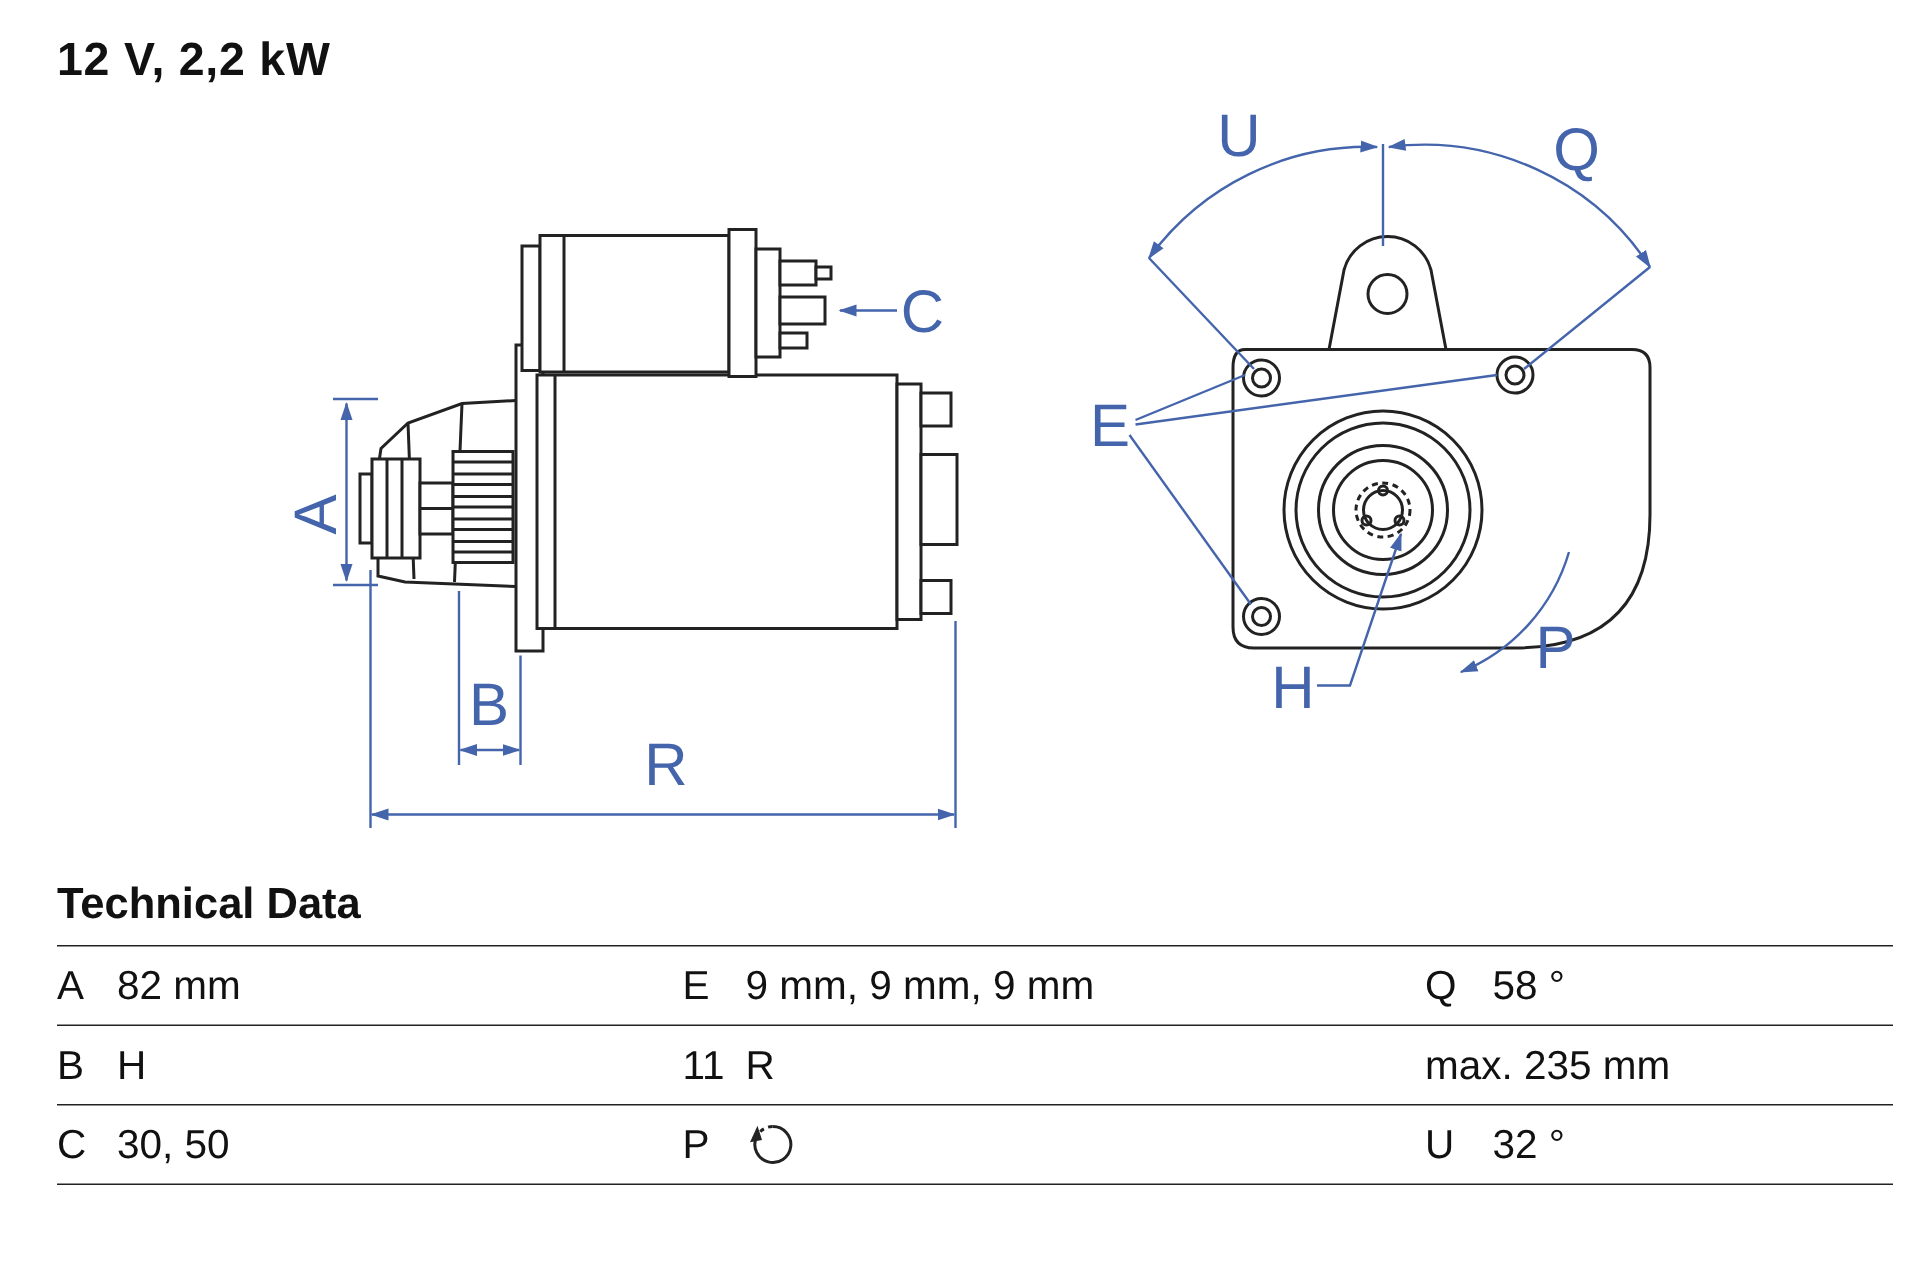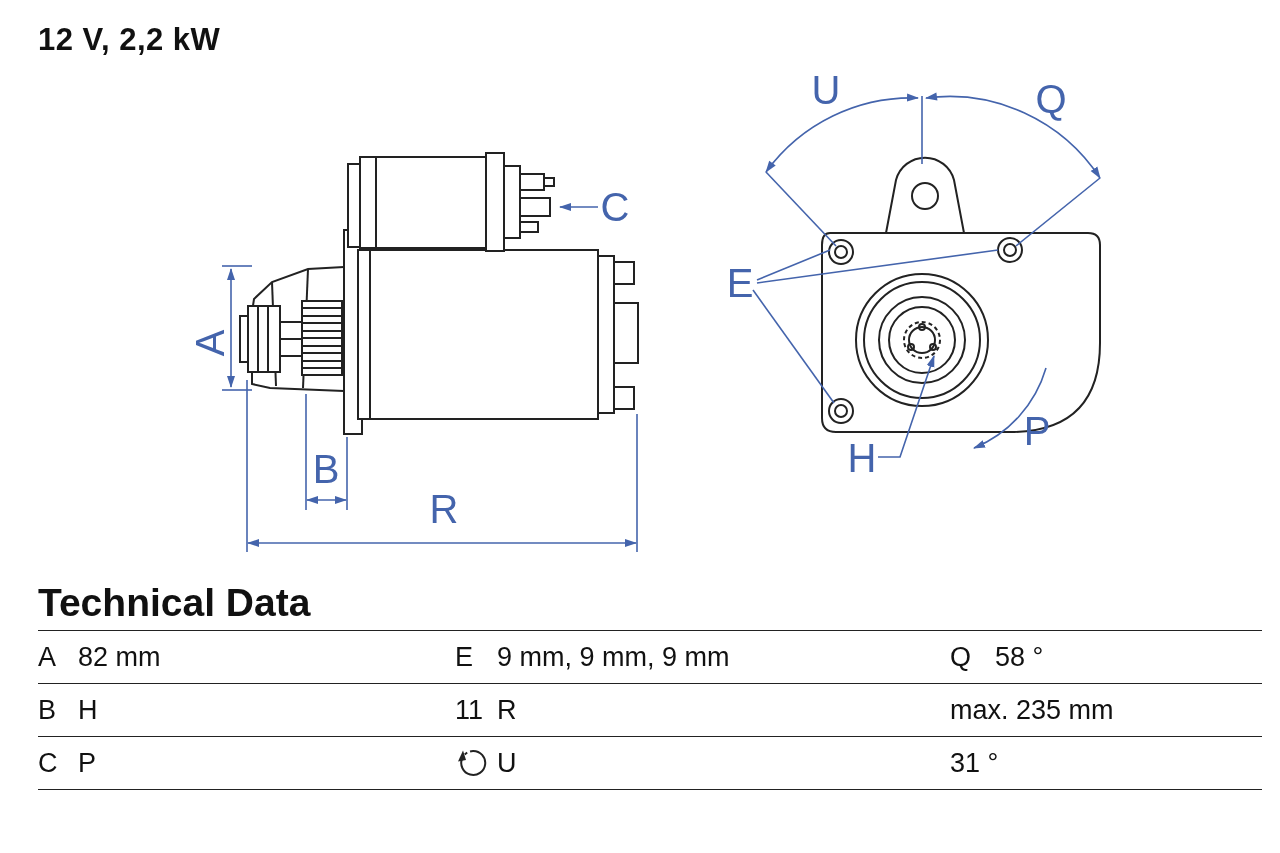--- a/index.html
+++ b/index.html
@@ -9,21 +9,21 @@
     font-family:"Liberation Sans", sans-serif; color:#111;
   }
   .page-title {
     position:absolute; left:38px; top:22px;
     font-size:31px; font-weight:bold; letter-spacing:.5px;
   }
   .drawing {
     position:absolute; left:0; top:0; width:1280px; height:575px;
   }
   .tech { position:absolute; left:38px; top:586px; width:1224px; }
-  .tech-heading { font-size:39px; font-weight:bold; line-height:34px; margin-bottom:10px; }
+  .tech-heading { font-size:29px; font-weight:bold; line-height:34px; margin-bottom:10px; }
   .spec-table { border-top:1.5px solid #222; }
   .spec-row {
     display:grid;
     grid-template-columns:40px 377px 42px 453px 45px 1fr;
     align-items:center; height:53px;
     border-bottom:1.5px solid #222;
     font-size:27px;
   }
   .spec-key, .spec-value { white-space:nowrap; }
   .icon-cell { display:flex; align-items:center; }
@@ -201,26 +201,27 @@
     <div class="spec-row">
       <div class="spec-key">B</div>
       <div class="spec-key">H</div>
       <div class="spec-value">11</div>
       <div class="spec-key">R</div>
       <div class="spec-value">max. 235 mm</div>
     </div>
 
     <div class="spec-row">
       <div class="spec-key">C</div>
+      <div class="spec-value">30, 50</div>
       <div class="spec-key">P</div>
       <div class="spec-value icon-cell">
         <svg width="36" height="34" viewBox="0 0 34 34">
           <path d="M17,5 A12,12 0 1 1 6.2,12.3" stroke="#222" stroke-width="2" fill="none"></path>
           <path d="M17,5 A12,12 0 0 0 6.2,12.3" stroke="#222" stroke-width="2" fill="none" stroke-dasharray="3 3"></path>
           <path d="M10,14 L2,15.5 L7,4.5 Z" fill="#222"></path>
         </svg>
       </div>
       <div class="spec-key">U</div>
-      <div class="spec-value">31 °</div>
+      <div class="spec-value">32 °</div>
     </div>
 
   </div>
 </div>
 
 </body></html>

